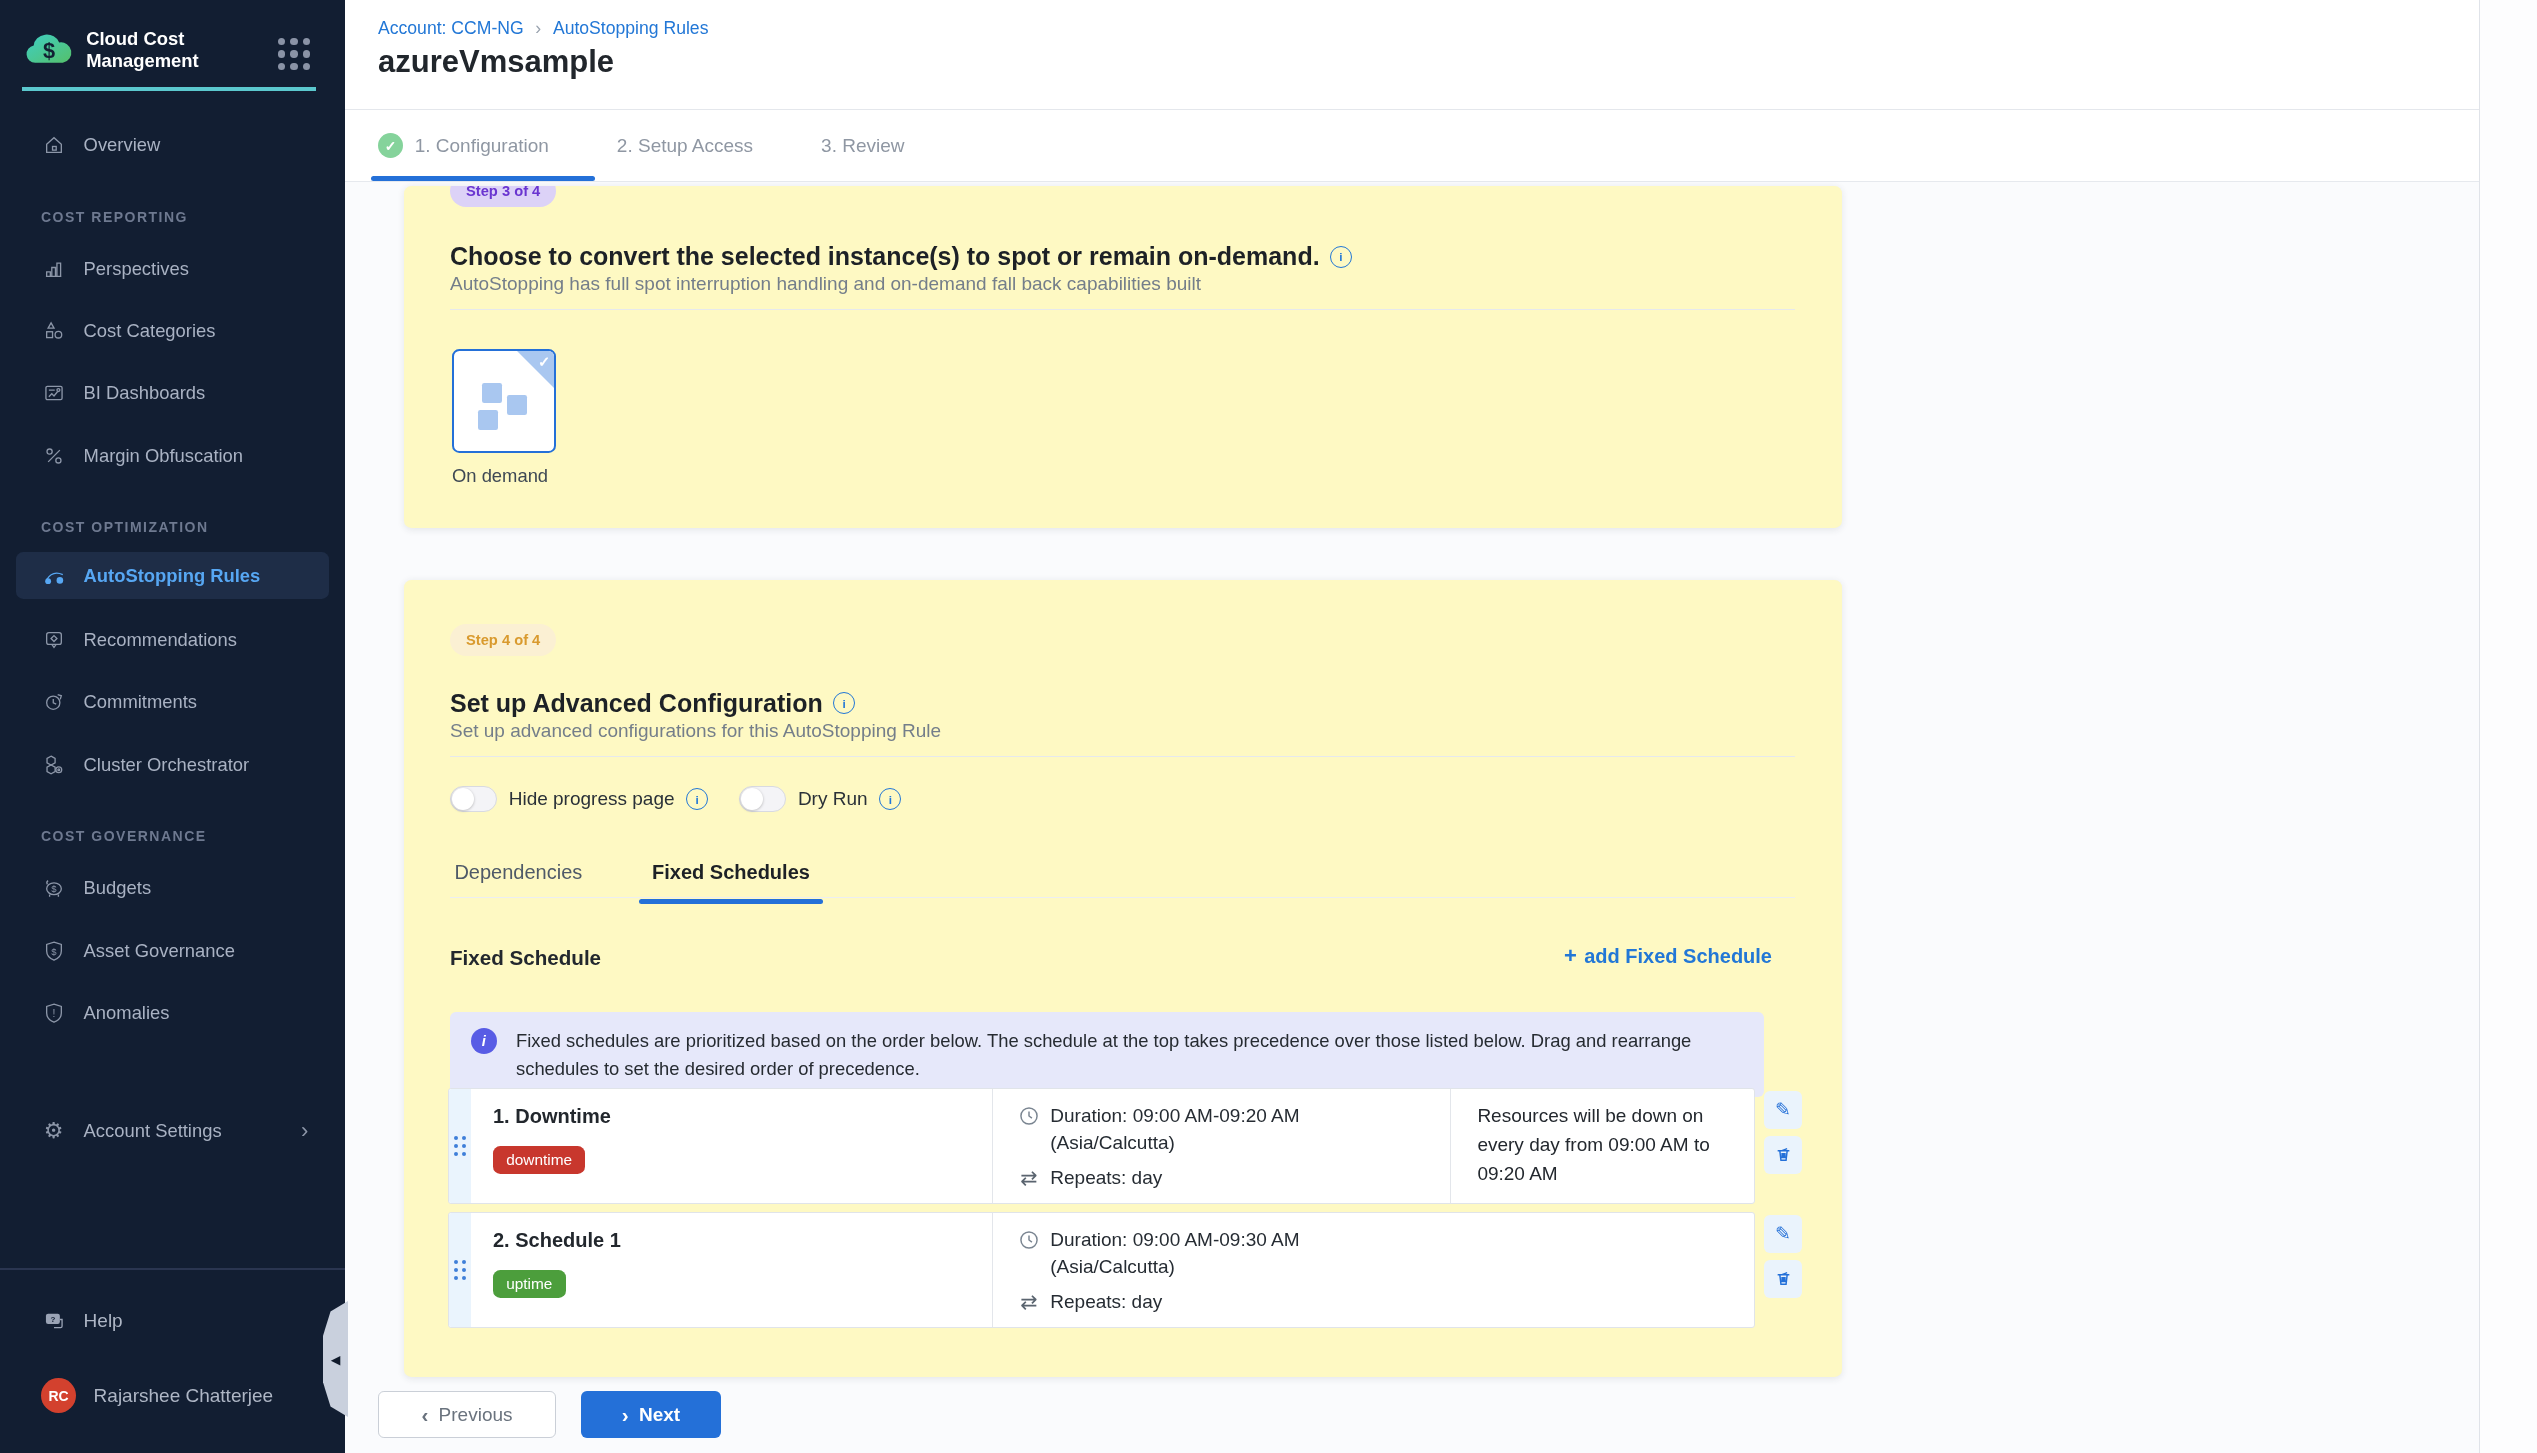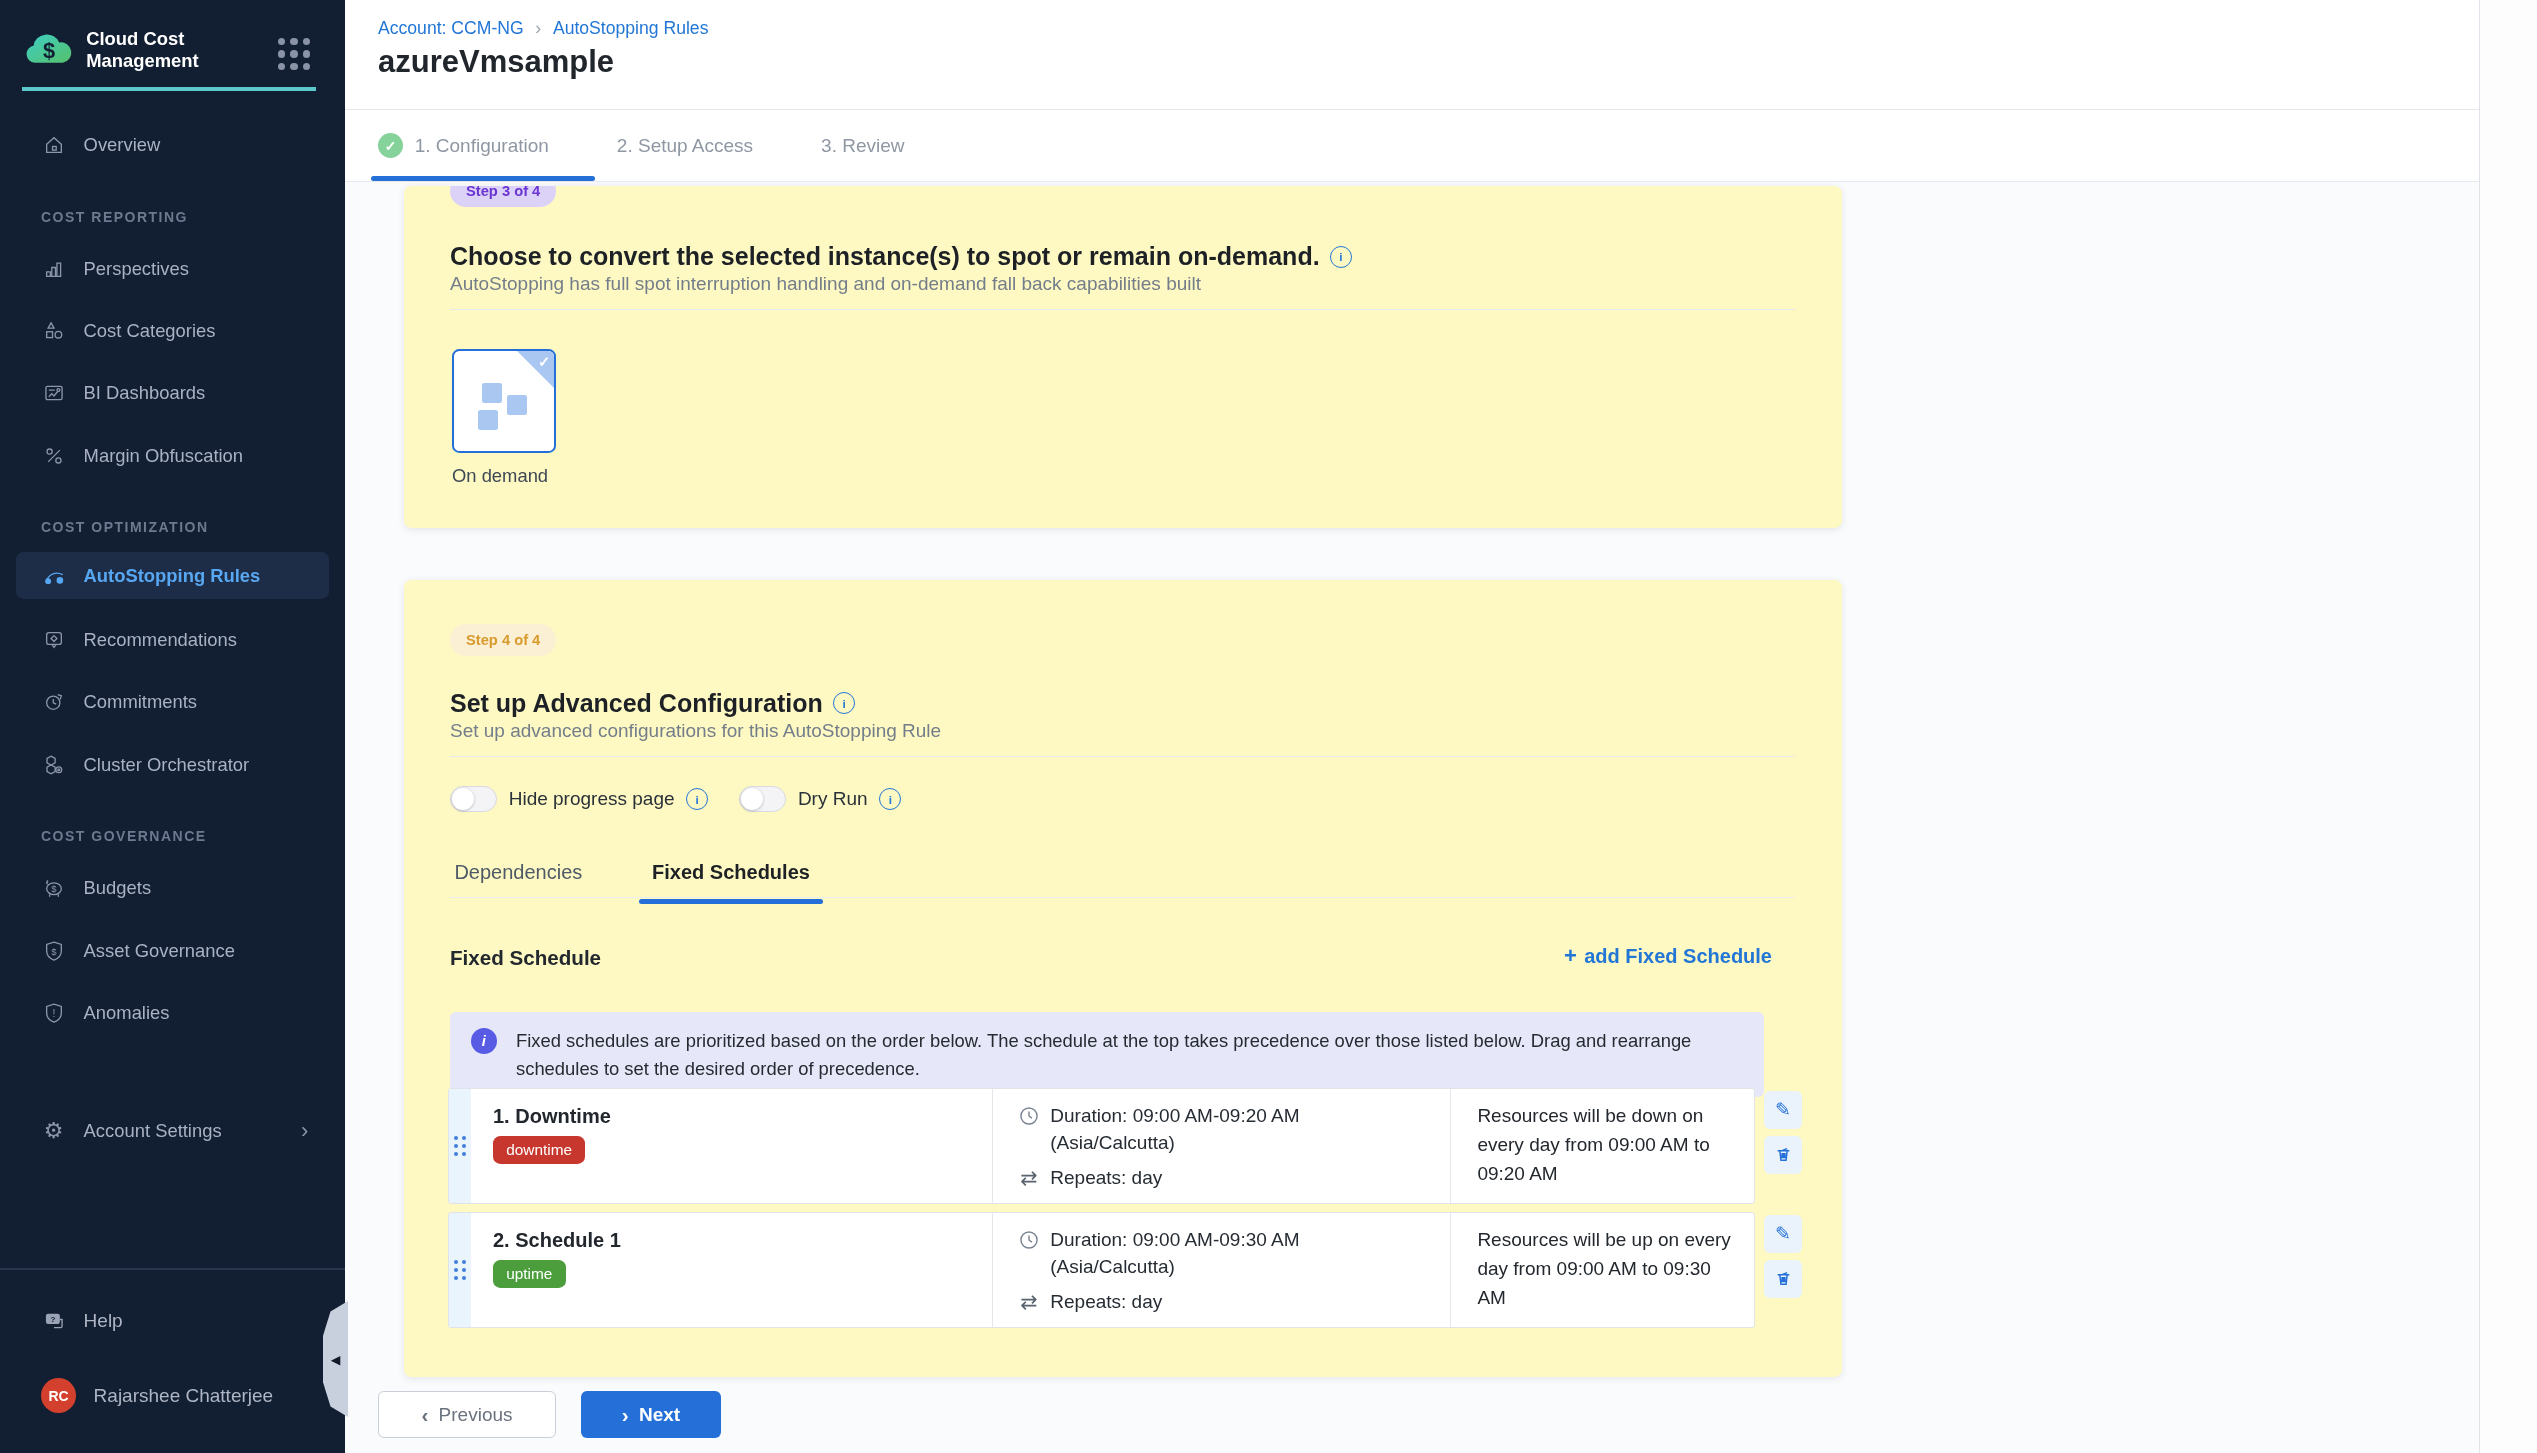--- a/index.html
+++ b/index.html
@@ -117,21 +117,21 @@
   .rows-wrap{position:absolute;left:44px;top:508px;width:1307px;}
   .sched-row{position:relative;width:1307px;height:116px;background:#fff;border:1.5px solid #E0E4E9;
         border-radius:3px;box-sizing:border-box;margin-bottom:8px;display:grid;
         grid-template-columns:22px 521px 458px 303px;}
   .drag-strip{background:#EAF4FD;border-radius:2.9px 0 0 2.9px;display:flex;align-items:center;
         justify-content:center;cursor:grab;}
   .drag-dots{display:grid;grid-template-columns:repeat(2,4.4px);grid-gap:3.7px;}
   .drag-dots i{width:4.4px;height:4.4px;border-radius:50%;background:#3F7FD9;display:block;}
   .rcol1{padding:16px 0 0 22px;}
   .rtitle{font-size:20px;font-weight:600;color:#22272D;}
-  .pill{display:inline-flex;margin-top:8px;padding:5.1px 13.2px;border-radius:7.3px;color:#fff;
+  .pill{display:inline-flex;margin-top:18px;padding:5.1px 13.2px;border-radius:7.3px;color:#fff;
         font-size:15.4px;}
   .pill-downtime{background:#C8372D;}
   .pill-uptime{background:#4C9E3C;}
   .rcol2{border-left:1.5px solid #E3E6EB;padding:13.2px 0 0 25px;box-sizing:border-box;font-size:19px;
         color:#262C33;}
   .dur-line{display:flex;gap:10.3px;}
   .dur-line svg{margin-top:2.9px;flex:0 0 22px;}
   .dur-text{line-height:27px;}
   .rep-line{display:flex;gap:10.3px;align-items:center;margin-top:10.3px;}
   .rep-glyph{color:#5A646F;font-size:20.6px;width:22px;text-align:center;}
@@ -515,21 +515,20 @@
                 <div class="dur-text">
                   <div>Duration: 09:00 AM-09:30 AM</div>
                   <div>(Asia/Calcutta)</div>
                 </div>
               </div>
               <div class="rep-line">
                 <span class="rep-glyph">⇄</span>
                 <span>Repeats: day</span>
               </div>
             </div>
-            <div class="rcol3">Resources will be up on every day from 09:00 AM to 09:30 AM</div>
             <div class="row-actions">
               <span class="act-btn">
                 <span>✎</span>
               </span>
               <span class="act-btn">
                 <svg width="19" height="19" viewBox="0 0 26 26">
                     <path d="M5 8 h16 M10 8 l8 -3 M8 8 l1.5 13 h7 L18 8 M11 11 v7 M13 11 v7 M15 11 v7"></path>
                   </svg>
               </span>
             </div>

